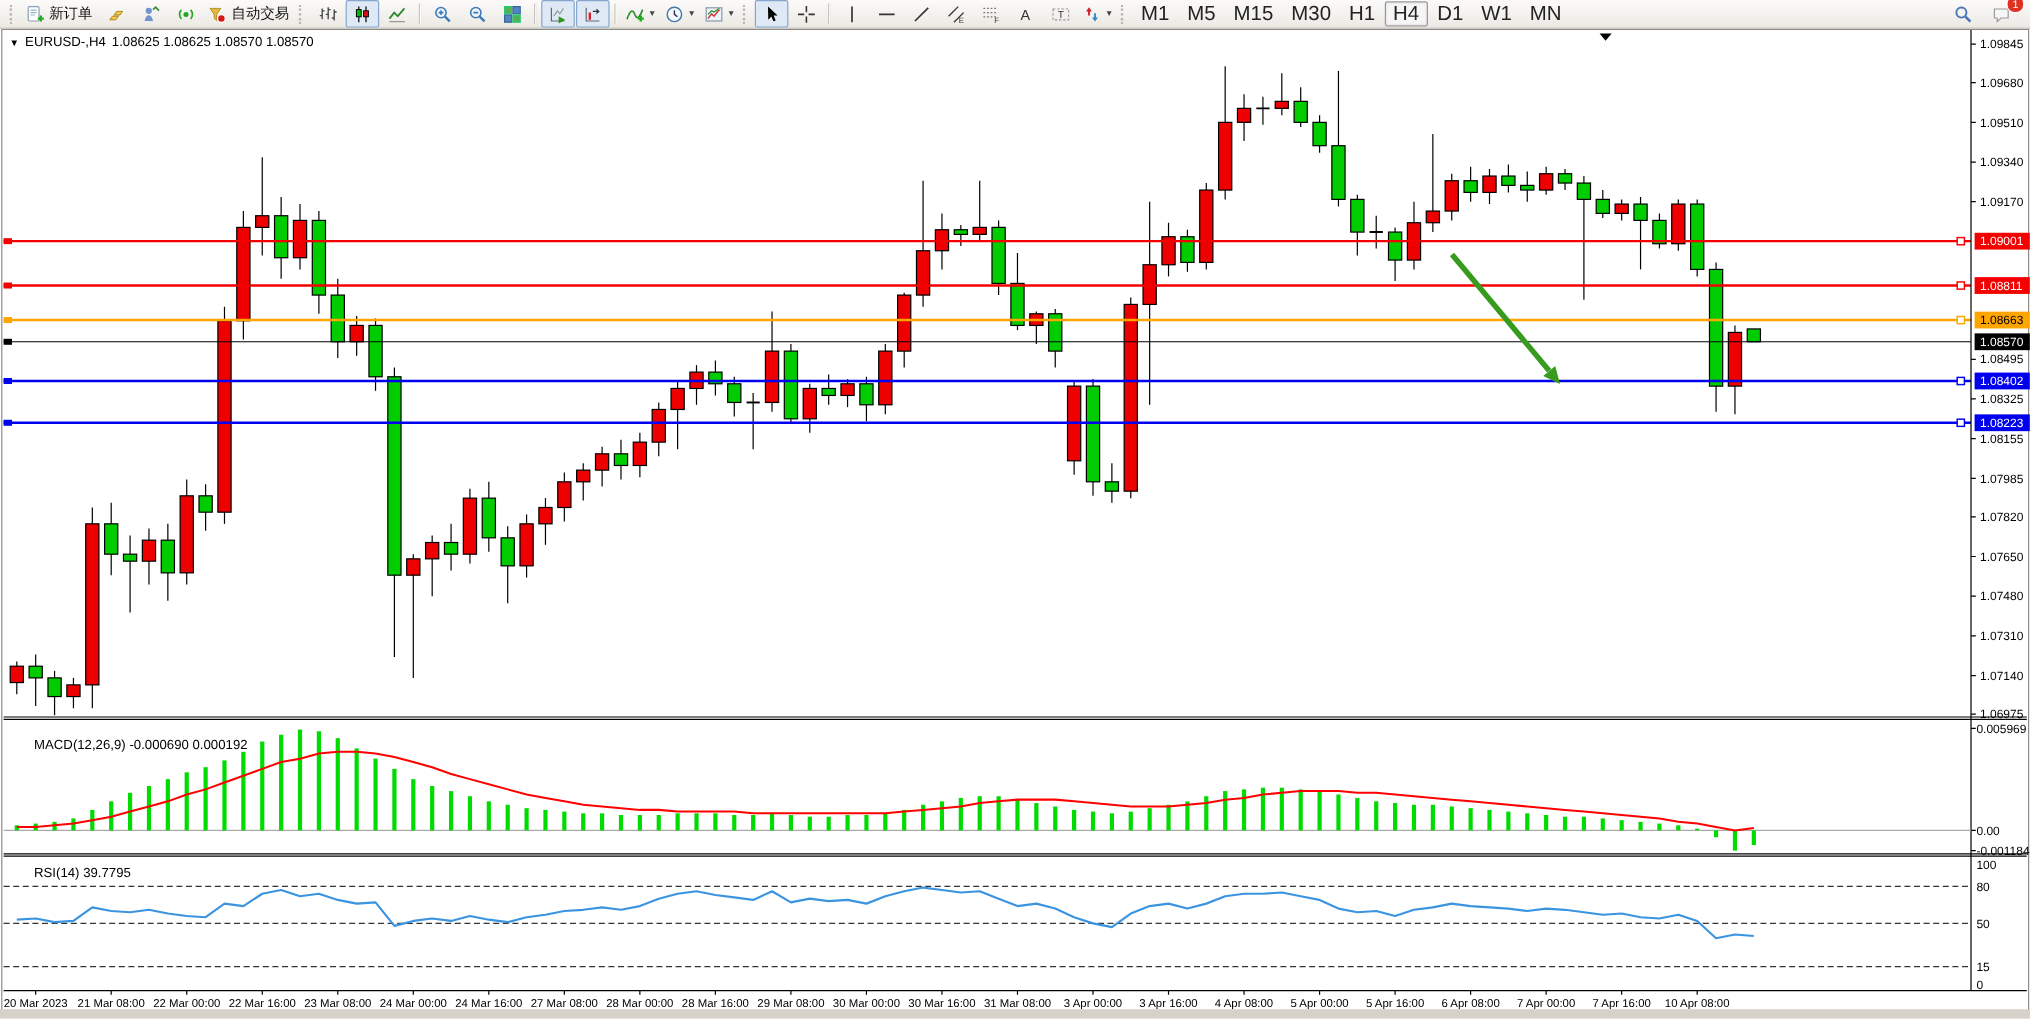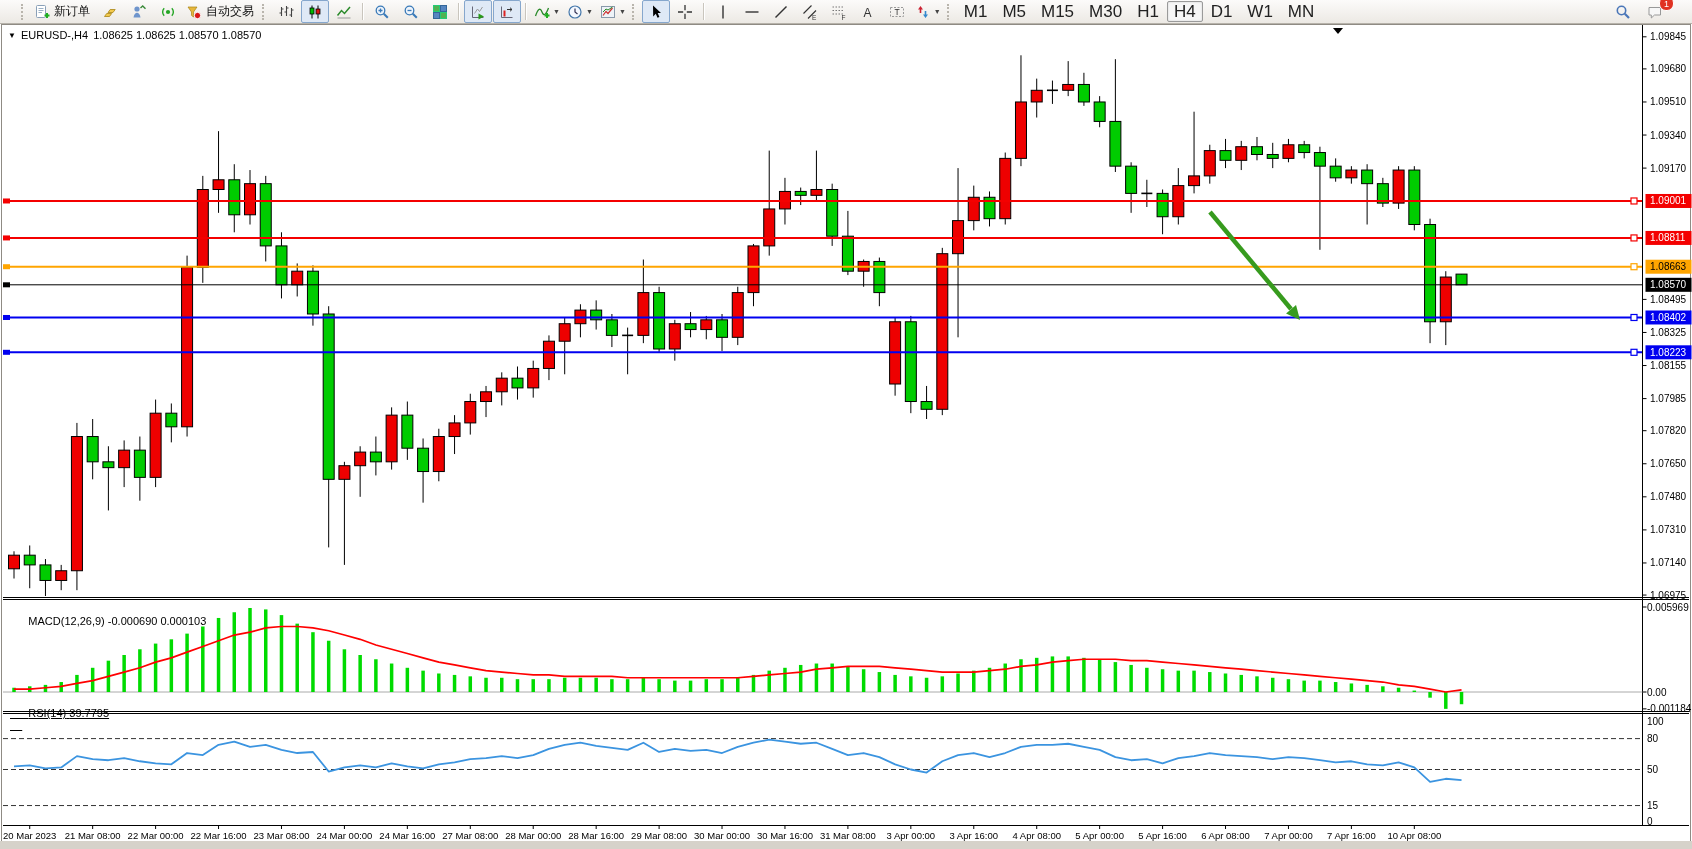--- a/index.html
+++ b/index.html
@@ -1,19 +1,19 @@
 <!DOCTYPE html>
 <html><head>
 <meta charset="utf-8">
 <style>
   html,body{margin:0;padding:0;background:#fff;width:1692px;height:849px;overflow:hidden;
     font-family:"Liberation Sans",sans-serif;-webkit-font-smoothing:antialiased;}
   #toolbar{position:absolute;top:0;left:0;width:1692px;height:24px;box-sizing:border-box;
     background:linear-gradient(#fcfbfa,#ecE9e4);border-bottom:1px solid #b6b2aa;
-    display:flex;align-items:center;padding:0 19px;gap:1px;}
+    display:flex;align-items:center;padding:0 6px;gap:1px;}
   .tb-handle{width:5px;height:16px;margin:0 2px;border-left:2px dotted #b9b5ad;}
   .tb-sep{width:1px;height:17px;background:#c9c5bd;border-right:1px solid #fff;margin:0 3px;}
   .tb-btn{height:21px;min-width:22px;display:flex;align-items:center;justify-content:center;
     border:1px solid transparent;border-radius:2px;padding:0 2px;cursor:default;gap:2px;}
   .tb-btn.pressed{background:#dfe9f6;border-color:#86a7cd;}
   .tb-btn .lbl{font-size:12px;color:#111;white-space:nowrap;padding:0 2px;}
   .tb-btn .caret{font-size:7px;color:#444;margin-left:1px;}
   .tb-btn svg{display:block;}
   .tf-btn{height:19px;padding:0 6px;font-size:17px;color:#222;display:flex;align-items:center;
     border:1px solid transparent;border-radius:2px;}
@@ -21,21 +21,21 @@
   #tb-right{margin-left:auto;display:flex;align-items:center;gap:4px;padding-right:4px;}
   .badge{position:absolute;top:-5px;right:-6px;background:#e03222;color:#fff;font-size:9px;
     width:13px;height:13px;border-radius:7px;display:flex;align-items:center;justify-content:center;
     border:1px solid #fff;}
   #chart-region{position:absolute;top:24px;left:0;width:1692px;height:825px;background:#fff;}
   #chart-svg{position:absolute;left:0;top:0;}
   .overlay{position:absolute;font-size:11px;color:#000;white-space:pre;}
   #chart-title{top:5px;left:8px;display:flex;align-items:center;gap:5px;}
   #chart-title .tri{font-size:8px;}
   #macd-label{top:579px;left:10px;}
-  #rsi-label{top:671px;left:10px;text-decoration:underline;}
+  #rsi-label{top:686px;left:10px;}
 </style>
 </head>
 <body>
 
 <div id="app">
   <div id="toolbar">
       <div class="tb-handle"></div>
       <div class="tb-btn">
         <svg width="16" height="16" viewBox="0 0 16 16">
           <rect x="2.5" y="1.5" width="9" height="12" rx="1" fill="#fff" stroke="#8aa0b8"></rect>
@@ -654,19 +654,19 @@
         <line x1="1351.39" y1="801.5" x2="1351.39" y2="805" stroke="#000"></line>
         <text x="1351.39" y="815" font-size="9.5" fill="#000" text-anchor="middle">7 Apr 16:00</text>
         <line x1="1414.326" y1="801.5" x2="1414.326" y2="805" stroke="#000"></line>
         <text x="1414.326" y="815" font-size="9.5" fill="#000" text-anchor="middle">10 Apr 08:00</text>
         <rect x="0" y="817" width="1692" height="8" fill="#d6d2ca"></rect>
       </svg>
     <div class="overlay" id="chart-title">
       <span class="tri">▼</span><span>EURUSD-,H4</span><span>1.08625 1.08625 1.08570 1.08570</span>
     </div>
     <div class="overlay" id="macd-label">
-      <span>MACD(12,26,9)</span> <span>-0.000690</span> <span>0.000103</span>
+      <span>MACD(12,26,9)</span> <span>-0.000690</span> <span>0.000192</span>
     </div>
     <div class="overlay" id="rsi-label">
       <span>RSI(14)</span> <span>39.7795</span>
     </div>
   </div>
 </div>
 
 </body></html>

